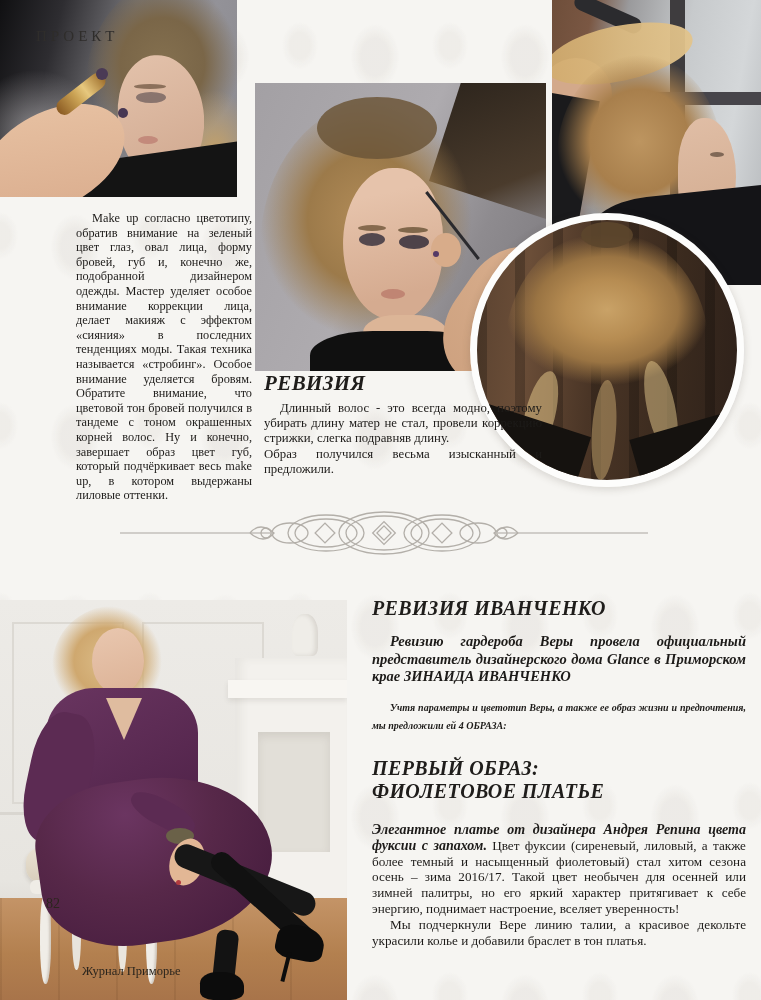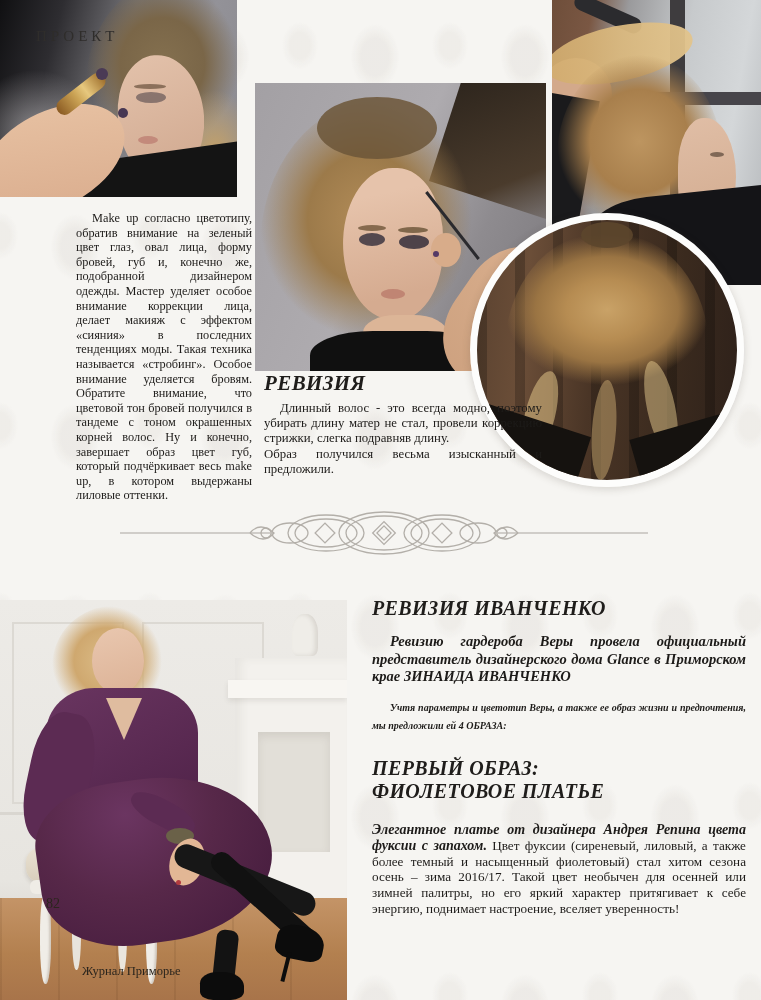--- a/index.html
+++ b/index.html
@@ -161,18 +161,19 @@
 
   <div class="txt h-ital" style="left:372px;top:597px;font-size:20px;">РЕВИЗИЯ ИВАНЧЕНКО</div>
   <div class="txt just boldital" style="left:372px;top:633px;width:374px;font-size:14.5px;line-height:17.5px;text-indent:18px;">Ревизию гардероба Веры провела официальный представитель дизайнерского дома Glance в Приморском крае ЗИНАИДА ИВАНЧЕНКО</div>
   <div class="txt just boldital" style="left:372px;top:699px;width:374px;font-size:10px;line-height:18px;text-indent:18px;font-family:Liberation Serif, serif;">Учтя параметры и цветотип Веры, а также ее образ жизни и предпочтения, мы предложили ей 4 ОБРАЗА:</div>
   <div class="txt h-ital" style="left:372px;top:757px;font-size:20px;">ПЕРВЫЙ ОБРАЗ:</div>
   <div class="txt h-ital" style="left:372px;top:780px;font-size:20px;">ФИОЛЕТОВОЕ ПЛАТЬЕ</div>
   <div class="txt just" style="left:372px;top:806px;width:374px;font-size:13.2px;line-height:15.8px;margin-top:16px;">
     <p style="display:block;">
       <span class="boldital" style="font-size:14px;">Элегантное платье от дизайнера Андрея Репина цвета фуксии с запахом.</span><span> Цвет фуксии (сиреневый, лиловый, а также более темный и насыщенный фиолетовый) стал хитом сезона осень – зима 2016/17. Такой цвет необычен для осенней или зимней палитры, но его яркий характер притягивает к себе энергию, поднимает настроение, вселяет уверенность!</span>
     </p>
+    <p style="text-indent:18px;">Мы подчеркнули Вере линию талии, а красивое декольте украсили колье и добавили браслет в тон платья.</p>
   </div>
 
   <div class="txt" style="left:46px;top:896px;font-size:14px;color:#2b251d;z-index:6;">82</div>
   <div class="txt" style="left:82px;top:936px;font-size:12.5px;color:#2b251d;z-index:6;margin-top:28px;">Журнал Приморье</div>
 
 </div>
 
 </body></html>

